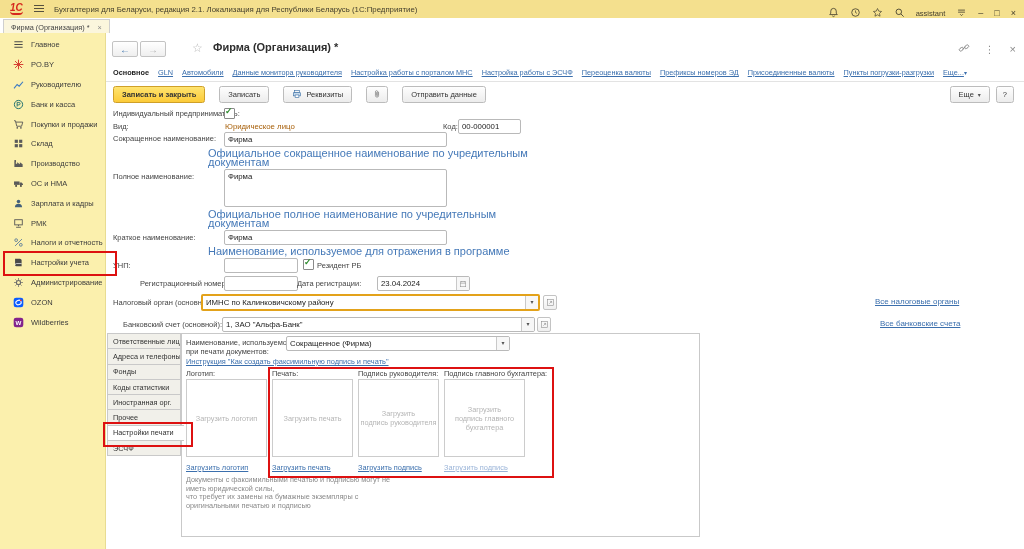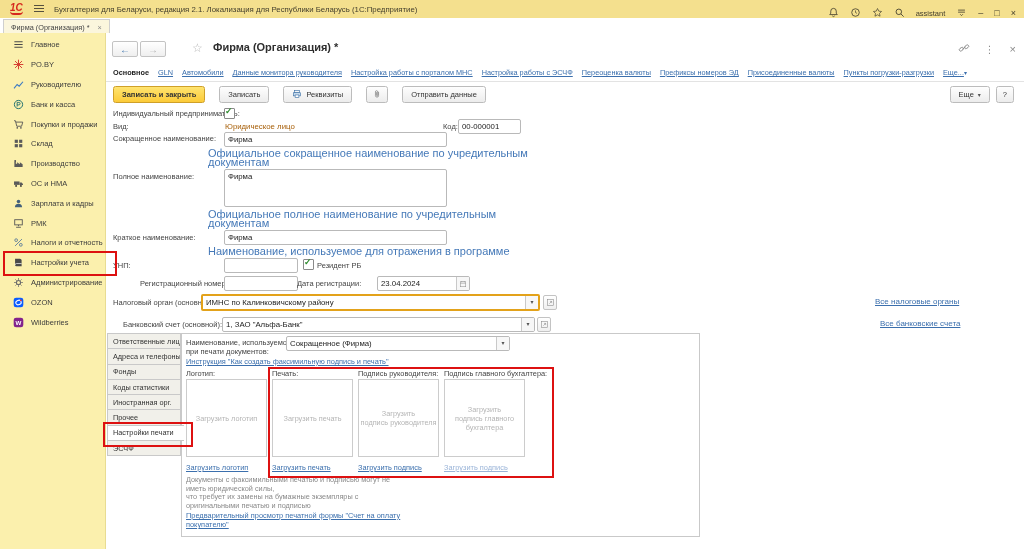--- a/index.html
+++ b/index.html
@@ -447,21 +447,19 @@
 подпись главного
 бухгалтера</div>
           <div class="up-link"><span class="lnk small mute">Загрузить подпись</span></div>
         </div>
       </div>
 
     <div class="warn" style="left:80px;top:443px;">Документы с факсимильными печатью и подписью могут не
 иметь юридической силы,
 что требует их замены на бумажные экземпляры с
 оригинальными печатью и подписью</div>
-    <div class="abs" style="left:80px;top:478px;"><span class="lnk small preline" style="white-space:pre-line;display:inline-block;line-height:9px;">Предварительный просмотр печатной формы "Счет на оплату
-покупателю"</span></div>
   </div>
 
   <div class="ann" style="left:3px;top:251px;width:110px;height:21px;"></div>
   <div class="ann" style="left:103px;top:422px;width:86px;height:21px;"></div>
   <div class="ann" style="left:268px;top:367px;width:282px;height:107px;"></div>
 
 </div>
 
 </body></html>

